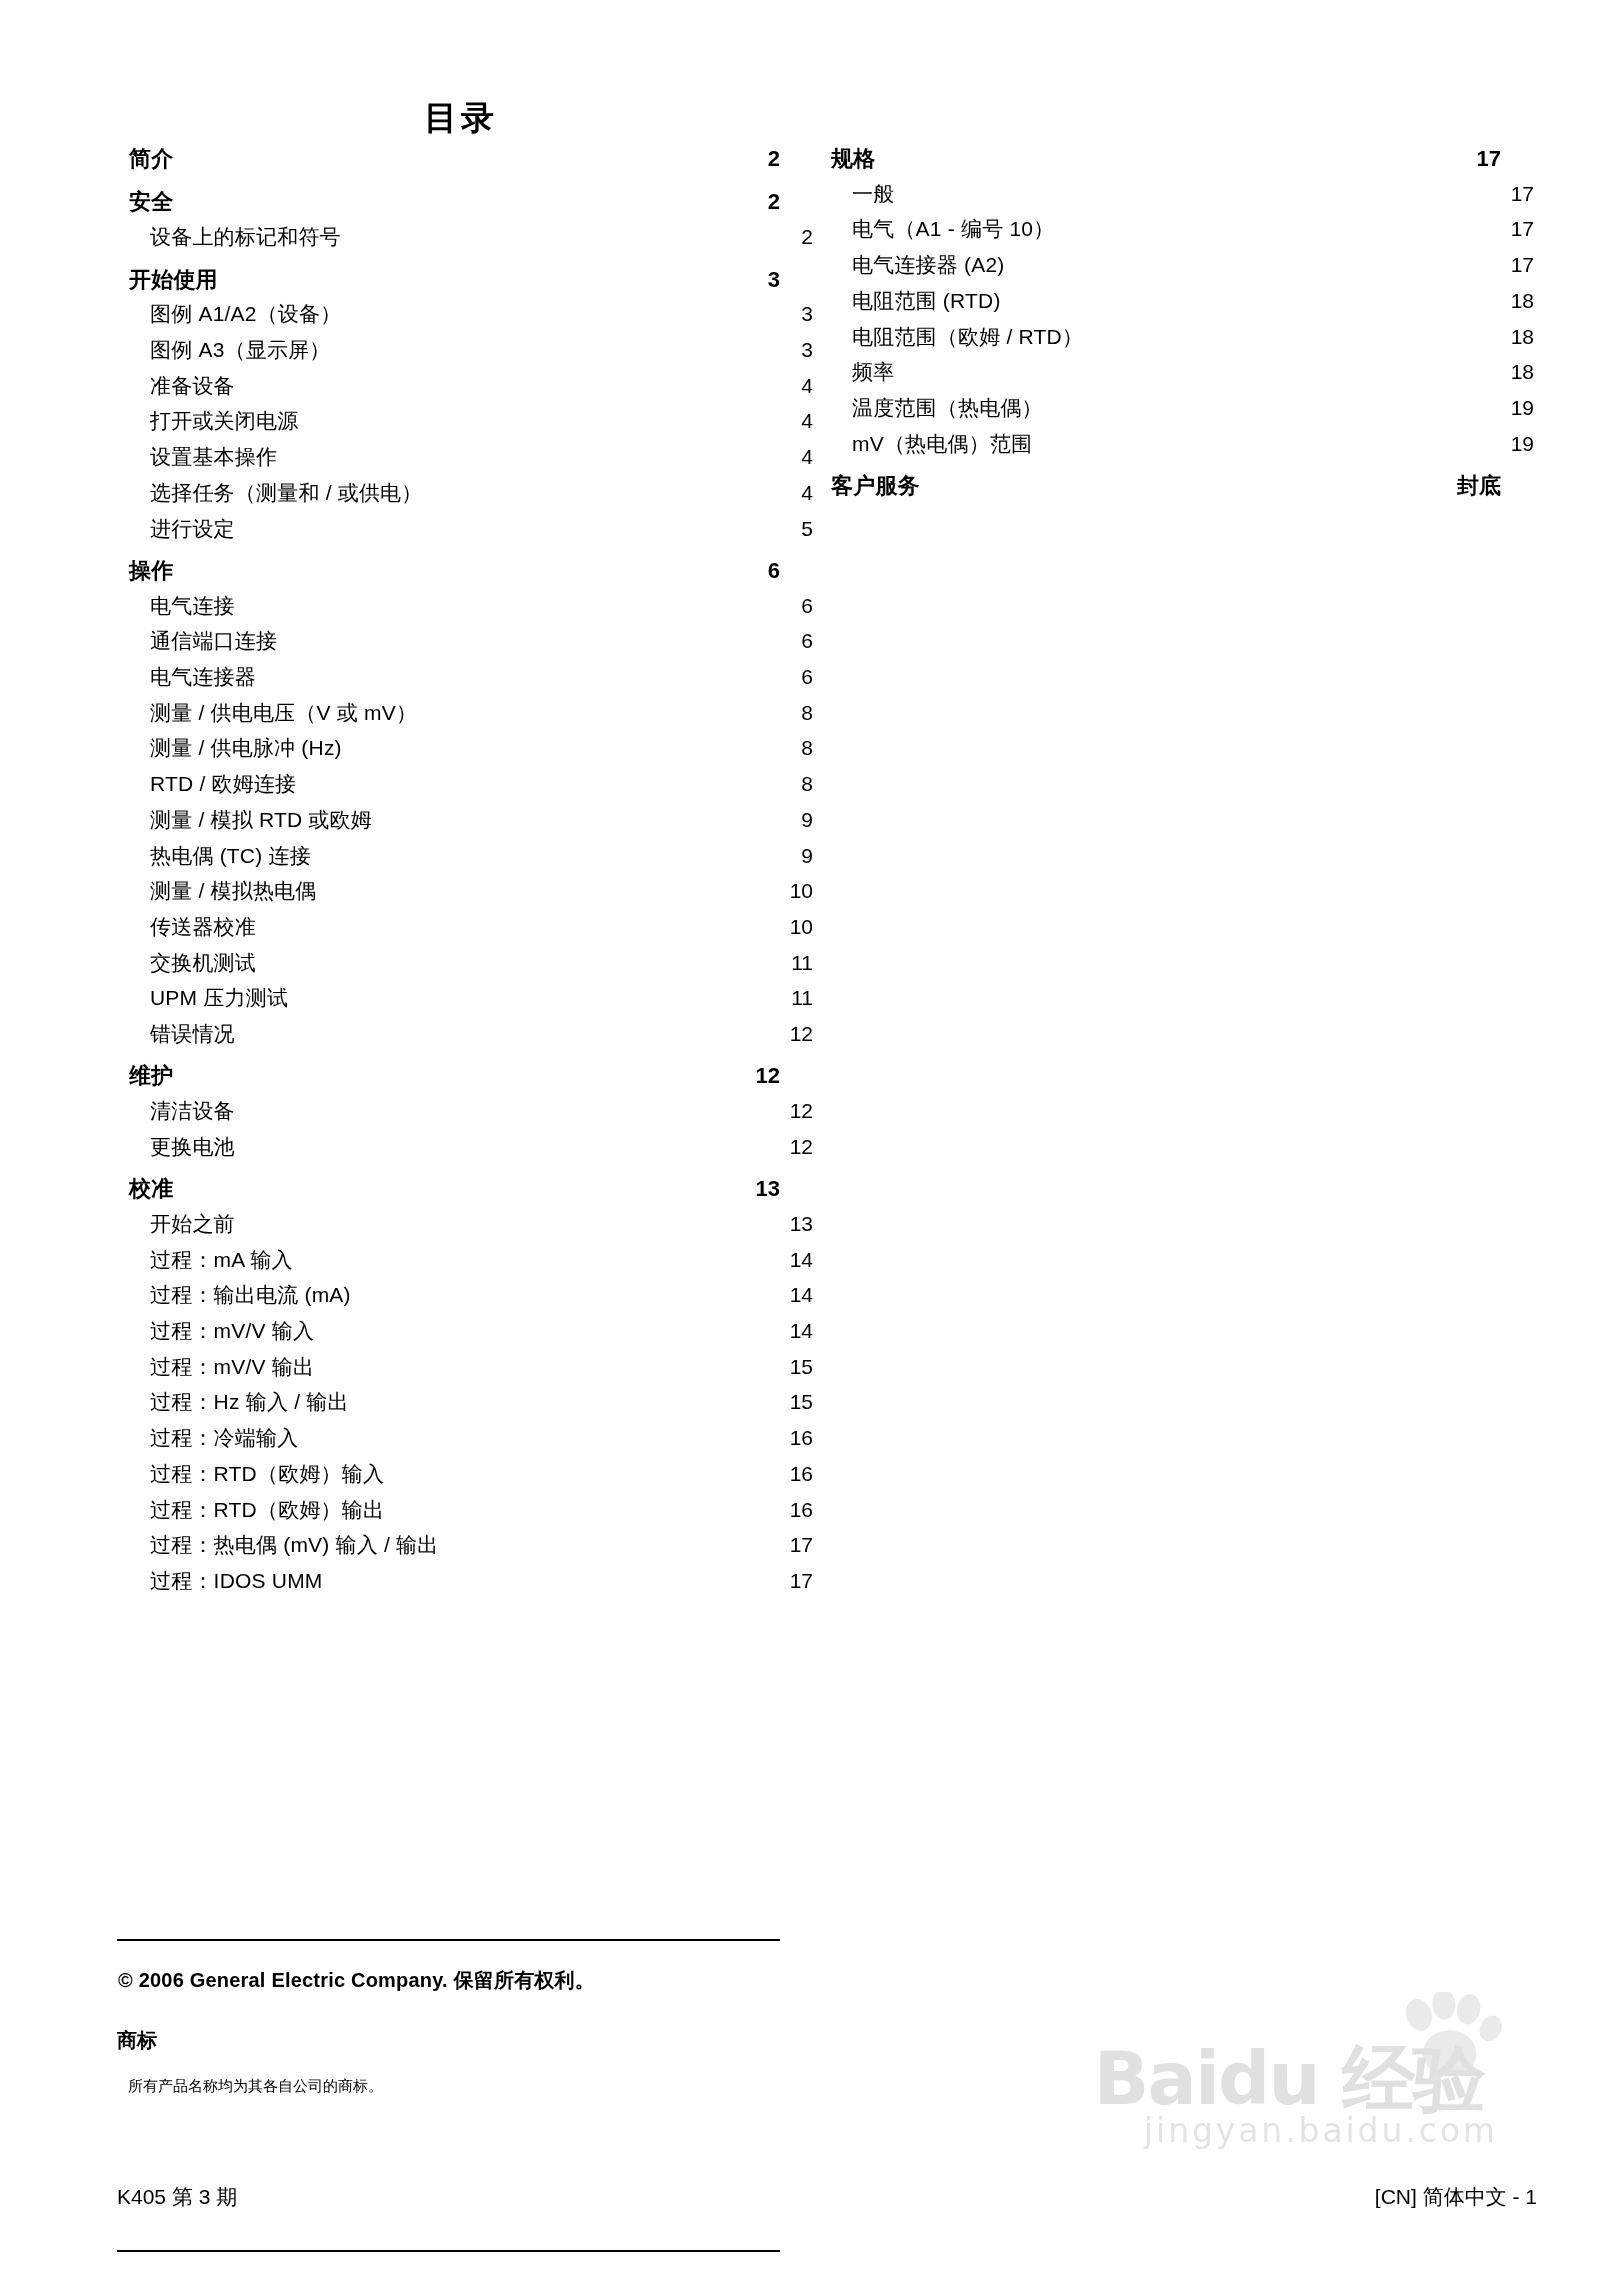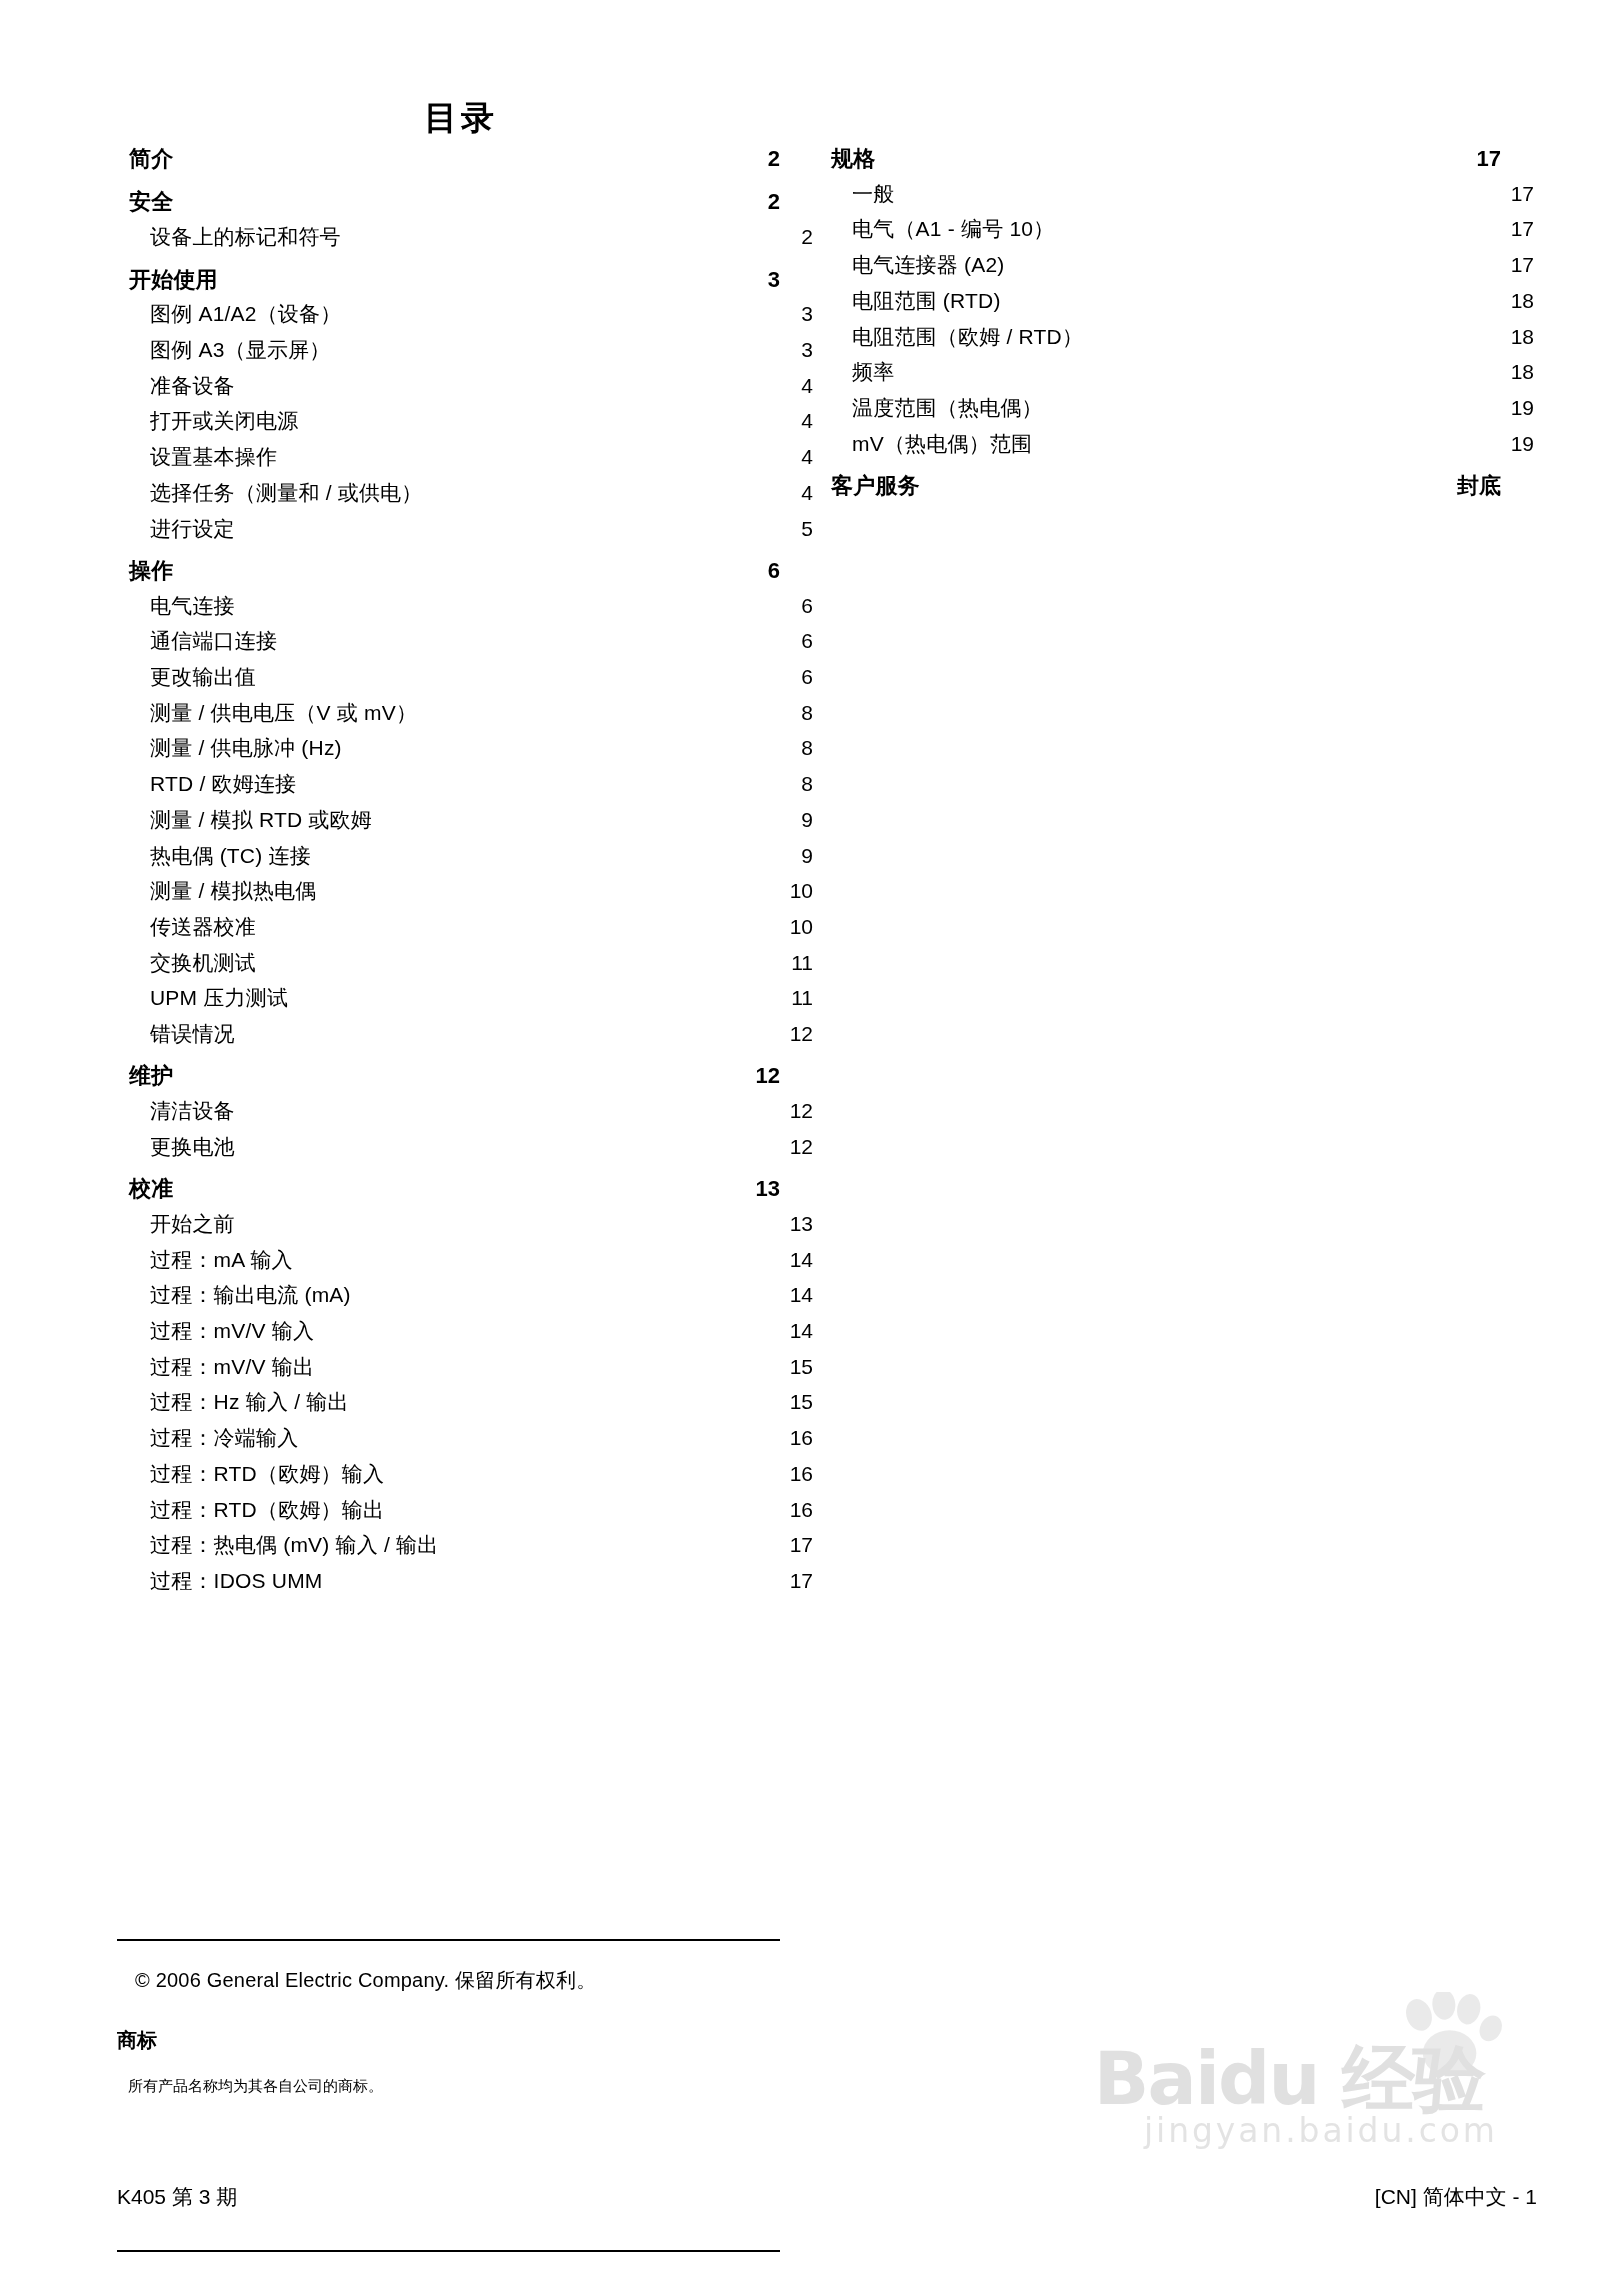--- a/index.html
+++ b/index.html
@@ -101,24 +101,24 @@
     position: absolute;
     left: 117px;
     width: 663px;
     border-top: 2.9px solid #000;
   }
   .rule-top    { top: 1939px; }
   .rule-bottom { top: 2250px; }
 
   .copyright {
     position: absolute;
-    left: 135px;
+    left: 118px;
     top: 1967px;
     font-size: 20px;
-    font-weight: normal;
+    font-weight: bold;
     letter-spacing: 0.2px;
   }
   .tm-heading {
     position: absolute;
     left: 117px;
     top: 2027px;
     font-size: 20px;
     font-weight: bold;
   }
   .tm-body {
@@ -253,21 +253,21 @@
         <span class="label">电气连接</span>
         <span class="leader"></span>
         <span class="page-num">6</span>
       </div>
       <div class="toc-row lvl2">
         <span class="label">通信端口连接</span>
         <span class="leader"></span>
         <span class="page-num">6</span>
       </div>
       <div class="toc-row lvl2">
-        <span class="label">更改输出值</span>
+        <span class="label">电气连接器</span>
         <span class="leader"></span>
         <span class="page-num">6</span>
       </div>
       <div class="toc-row lvl2">
         <span class="label">测量 / 供电电压（V 或 mV）</span>
         <span class="leader"></span>
         <span class="page-num">8</span>
       </div>
       <div class="toc-row lvl2">
         <span class="label">测量 / 供电脉冲 (Hz)</span>

